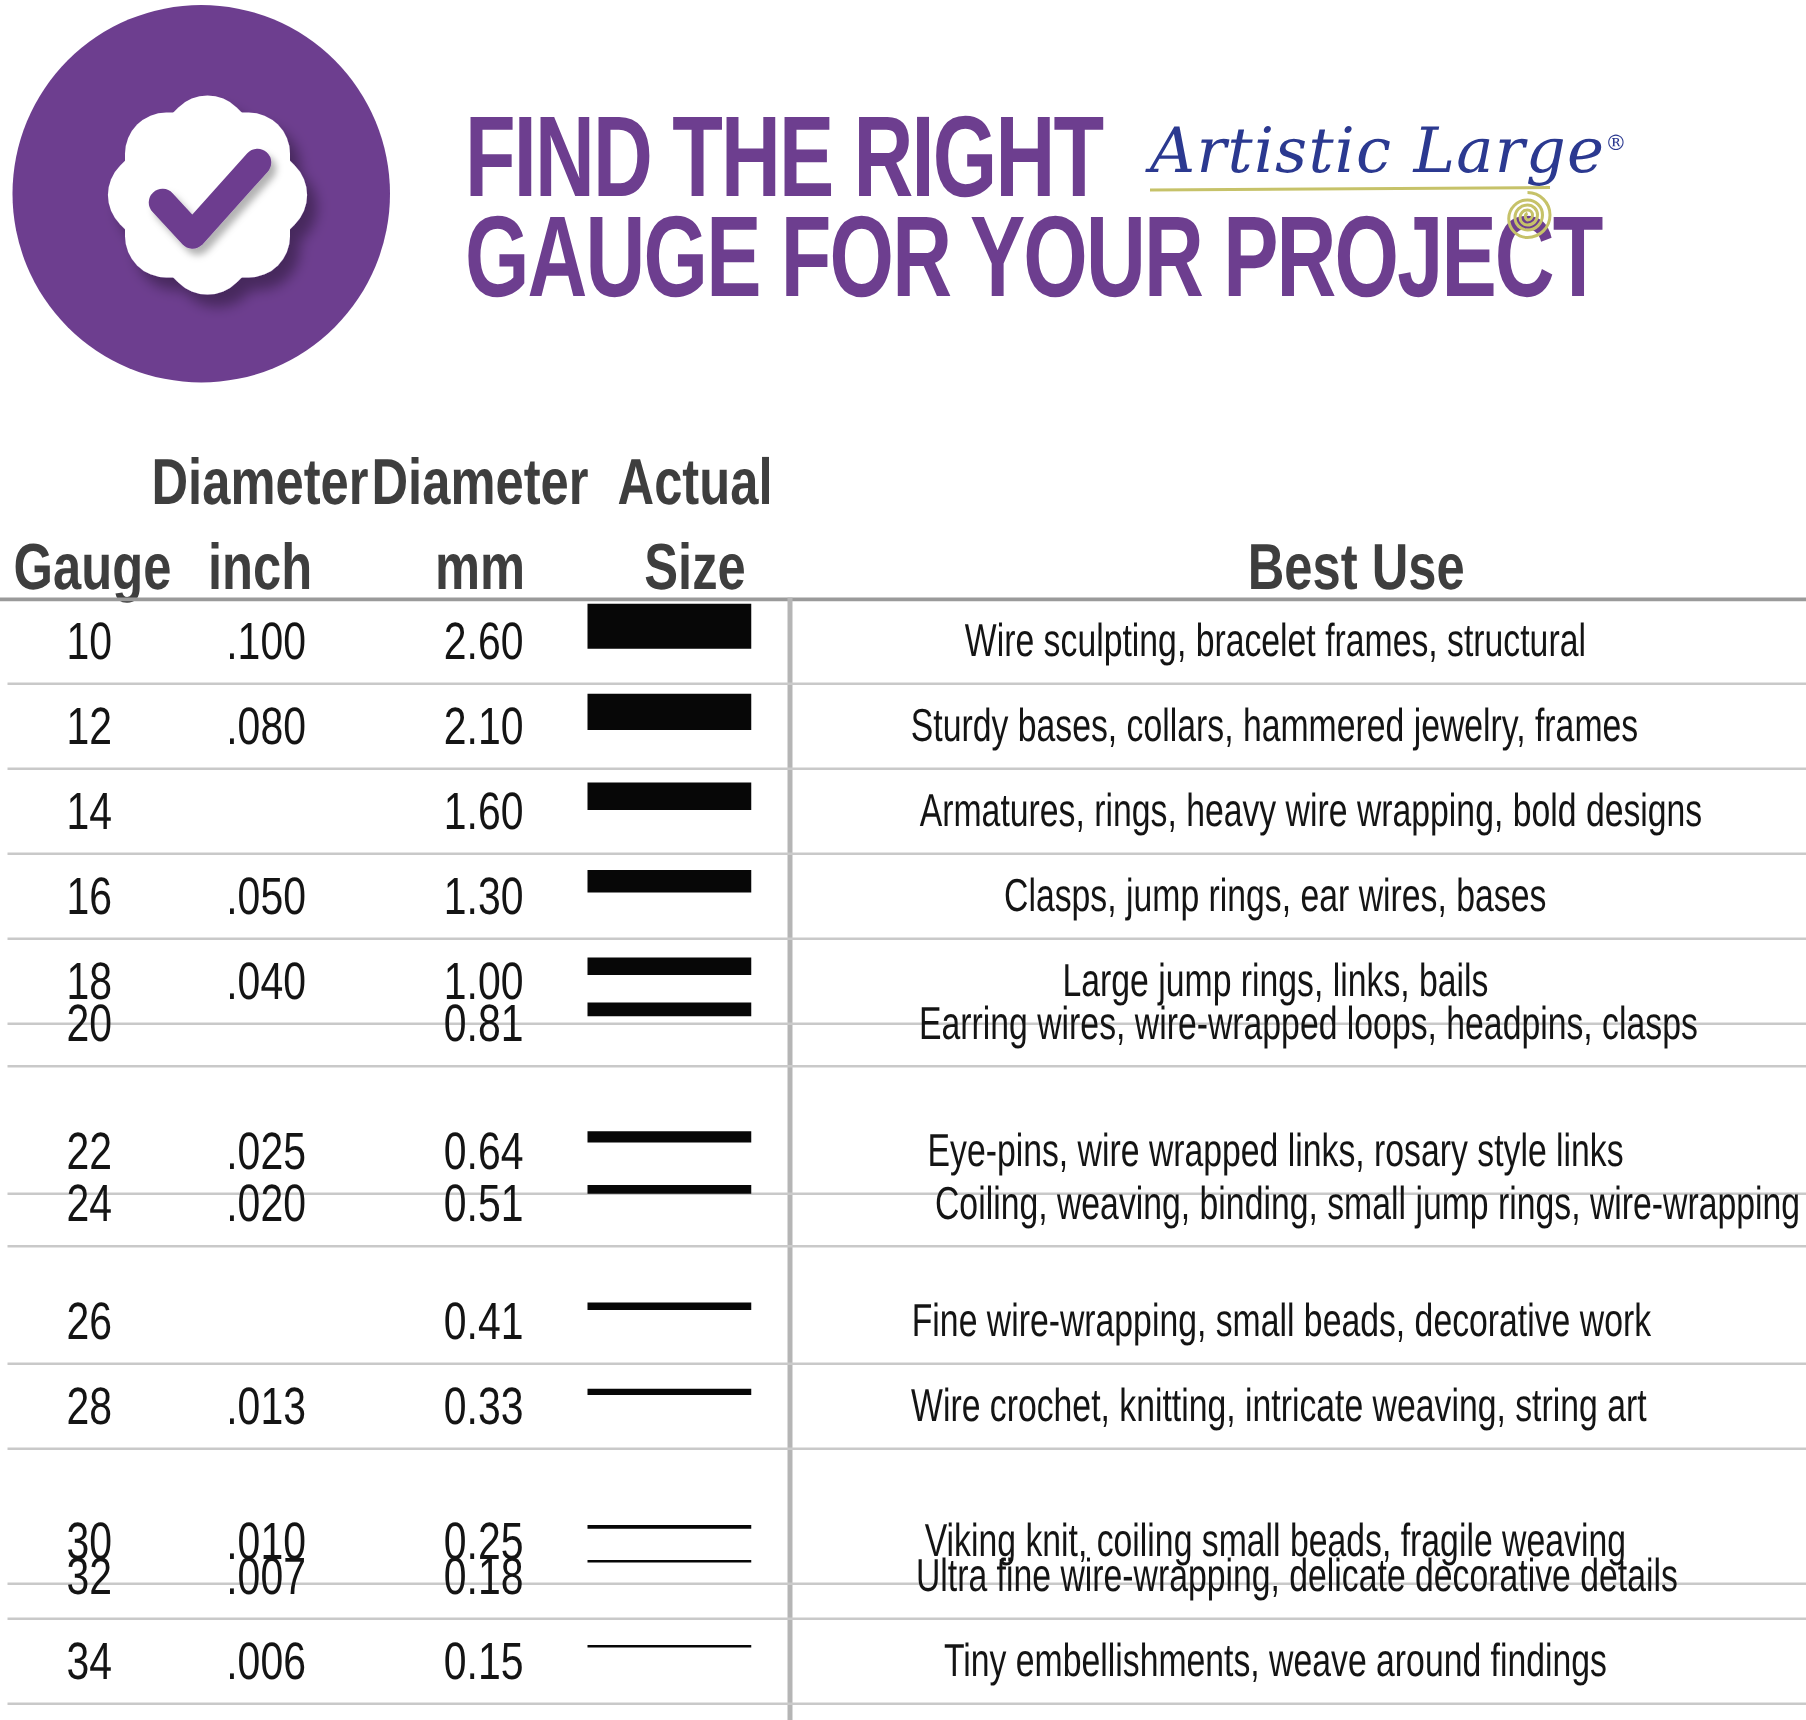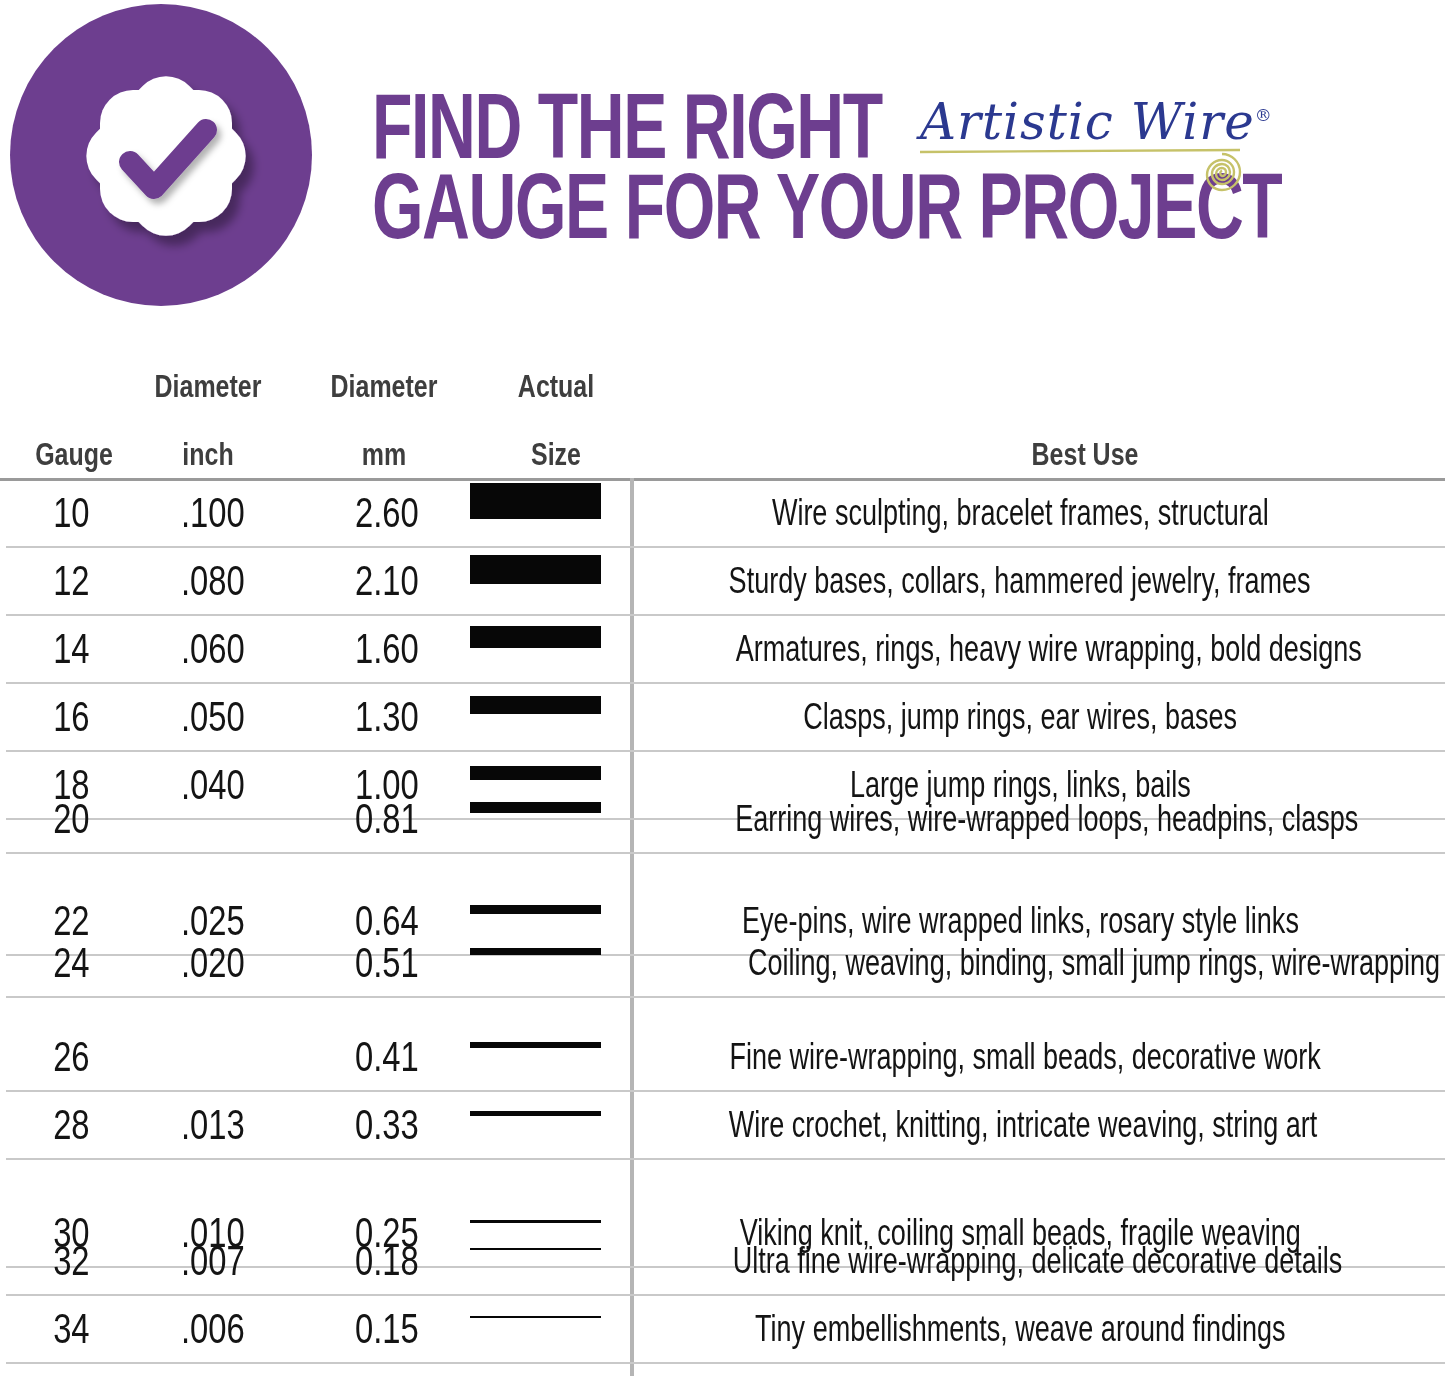--- a/index.html
+++ b/index.html
@@ -21,21 +21,21 @@
 
   .brand{left:908px;top:88px;width:360px;height:130px;}
   .brand-text{position:absolute;left:12px;top:0;color:var(--navy,#2B3990);
               font-family:"DejaVu Serif", serif;font-style:italic;
               font-size:50px;line-height:54px;white-space:nowrap;letter-spacing:1px;}
   .brand-text sup{font-size:17px;font-style:normal;vertical-align:super;}
   .brand-swirl{position:absolute;left:0;top:0;}
 
   
   .hcell{position:absolute;transform:translateX(-50%);color:var(--header-text,#3E3E3E);
-         font-weight:bold;font-size:32px;line-height:44px;text-align:center;white-space:nowrap;}
+         font-weight:bold;font-size:52px;line-height:44px;text-align:center;white-space:nowrap;}
   .hrow1{top:364px;}
   .hrow2{top:432px;}
 
   .header-rule{left:0;top:478px;width:1445px;height:3px;background:var(--rule-gray,#9A9A9A);}
   .column-rule{left:630px;top:478px;width:4px;height:898px;background:var(--column-rule-gray,#B5B5B5);}
 
   
   .row{position:absolute;left:6px;width:1439px;height:68px;
        border-bottom:2px solid var(--separator-gray,#C9C9C9);}
   .cell{position:absolute;top:0;height:68px;line-height:70px;text-align:center;
@@ -71,21 +71,21 @@
 <div class="abs title-line t1">FIND THE RIGHT</div>
 <div class="abs title-line t2">GAUGE FOR YOUR PROJECT</div>
 
 <div class="abs brand">
   <svg class="brand-swirl" width="360" height="130" viewBox="0 0 360 130">
     <path d="M 12 64 L 332 62" stroke="#C6C269" stroke-width="2.4" fill="none"></path>
     <path d="M 314 66 A 18 18 0 0 1 314 102 A 15 15 0 0 1 314 72 A 12 12 0 0 1 314 96
              A 10 10 0 0 1 314 76 A 8 8 0 0 1 314 92 A 6 6 0 0 1 314 80
              A 4 4 0 0 1 314 88 A 3 3 0 0 1 314 82.5" stroke="#C6C269" stroke-width="2.4" fill="none"></path>
   </svg>
-  <div class="brand-text"><span>Artistic Wire</span><sup>®</sup></div>
+  <div class="brand-text"><span>Artistic Large</span><sup>®</sup></div>
 </div>
 
 <div class="hcell hrow1" style="left:208px"><span class="cond">Diameter</span></div>
 <div class="hcell hrow1" style="left:384px"><span class="cond">Diameter</span></div>
 <div class="hcell hrow1" style="left:556px"><span class="cond">Actual</span></div>
 
 <div class="hcell hrow2" style="left:74px"><span class="cond">Gauge</span></div>
 <div class="hcell hrow2" style="left:208px"><span class="cond">inch</span></div>
 <div class="hcell hrow2" style="left:384px"><span class="cond">mm</span></div>
 <div class="hcell hrow2" style="left:556px"><span class="cond">Size</span></div>
@@ -106,21 +106,20 @@
   <div class="row" style="top: 546px;">
     <div class="cell c-gauge"><span class="cond">12</span></div>
     <div class="cell c-inch"><span class="cond">.080</span></div>
     <div class="cell c-mm"><span class="cond">2.10</span></div>
     <div class="size-bar" style="height: 29px; top: 9px;"></div>
     <div class="cell c-use"><span class="cond">Sturdy bases, collars, hammered jewelry, frames</span></div>
   </div>
 
   <div class="row" style="top: 614px;">
     <div class="cell c-gauge"><span class="cond">14</span></div>
-    <div class="cell c-inch"><span class="cond">.060</span></div>
     <div class="cell c-mm"><span class="cond">1.60</span></div>
     <div class="size-bar" style="height: 22px; top: 12px;"></div>
     <div class="cell c-use"><span class="cond">Armatures, rings, heavy wire wrapping, bold designs</span></div>
   </div>
 
   <div class="row" style="top: 682px;">
     <div class="cell c-gauge"><span class="cond">16</span></div>
     <div class="cell c-inch"><span class="cond">.050</span></div>
     <div class="cell c-mm"><span class="cond">1.30</span></div>
     <div class="size-bar" style="height: 18px; top: 14px;"></div>

